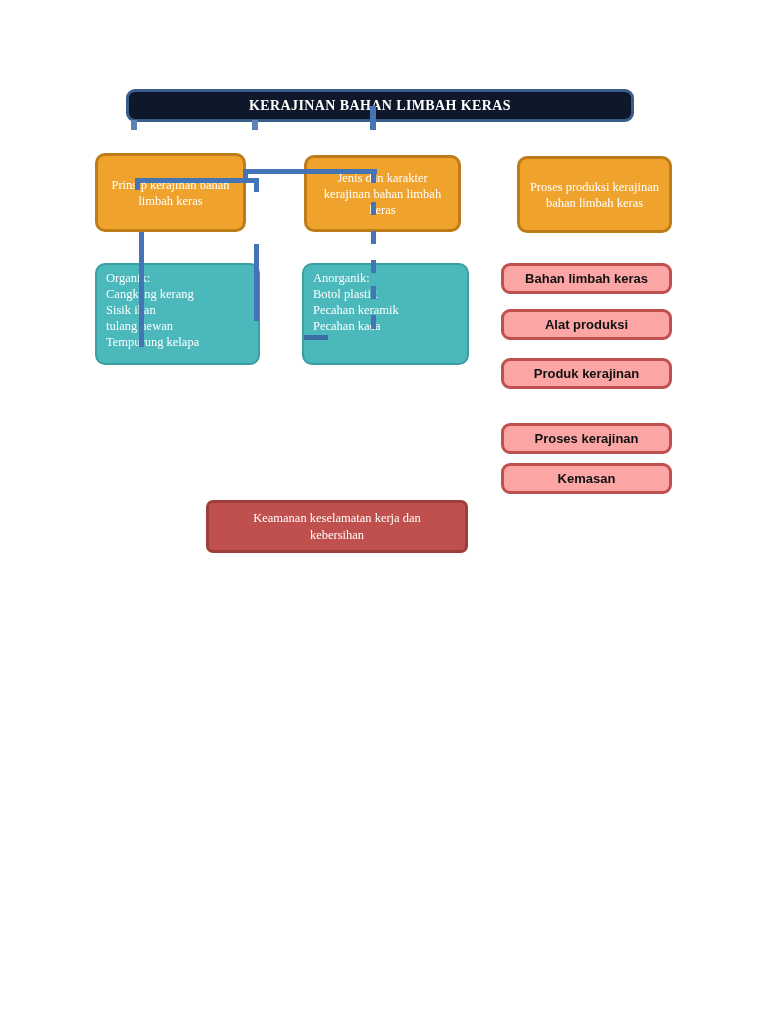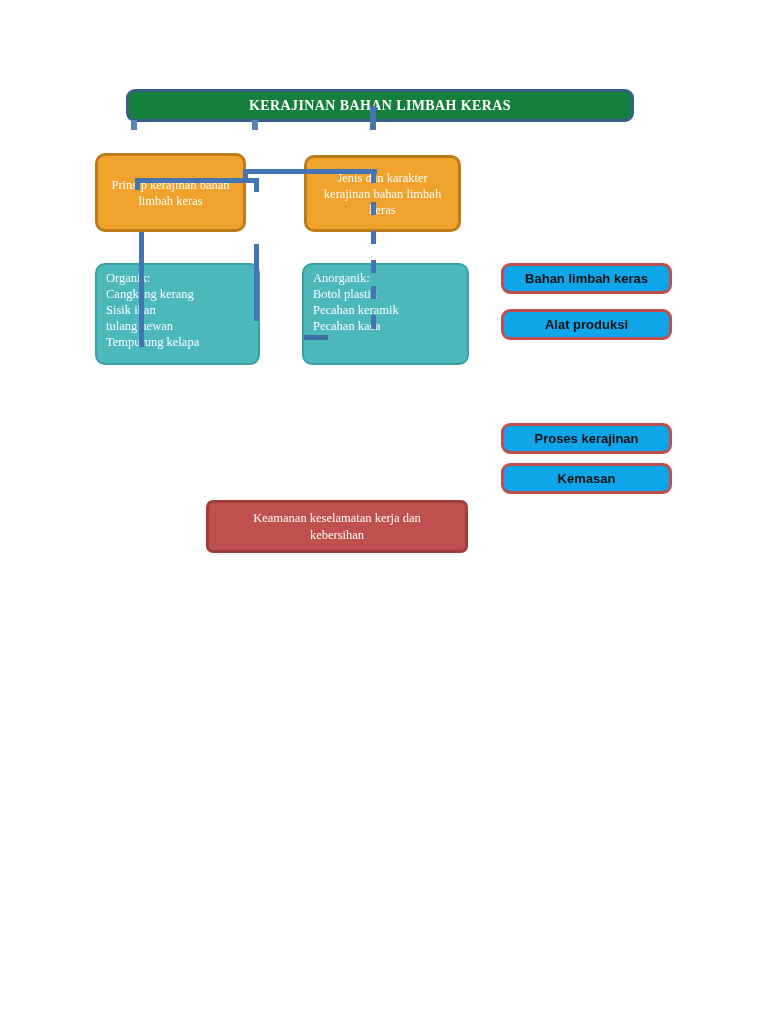--- a/index.html
+++ b/index.html
@@ -10,21 +10,21 @@
     background: #ffffff;
     overflow: hidden;
     font-family: "Liberation Serif", serif;
   }
 
   .box { position: absolute; box-sizing: border-box; }
 
   
   .title-box {
     left: 126px; top: 89px; width: 508px; height: 33px;
-    background: #15803d;
+    background: #0f172a;
     border: 3px solid #385D8A;
     border-radius: 9px;
     color: #ffffff;
     font-weight: bold;
     font-size: 14px;
     letter-spacing: 0.4px;
     display: flex; align-items: center; justify-content: center;
     text-align: center;
   }
 
@@ -55,21 +55,21 @@
     padding: 6px 9px;
     white-space: pre-line;
     text-align: left;
   }
   .teal.t1 { left: 95px;  top: 263px; width: 165px; height: 102px; }
   .teal.t2 { left: 302px; top: 263px; width: 167px; height: 102px; }
 
   
   .note {
     left: 501px; width: 171px; height: 31px;
-    background: #0ea5e9;
+    background: #fca5a5;
     border: 3px solid #C0504D;
     border-radius: 9px;
     color: #111111;
     font-family: "Liberation Sans", sans-serif;
     font-weight: bold;
     font-size: 13px;
     display: flex; align-items: center; justify-content: center;
     text-align: center;
   }
   .note.n1 { top: 263px; }
@@ -100,33 +100,35 @@
 </style>
 </head>
 <body>
 
 <div class="page">
 
   <div class="box title-box">KERAJINAN BAHAN LIMBAH KERAS</div>
 
   <div class="box orange b1">Prinsip kerajinan bahan limbah keras</div>
   <div class="box orange b2">Jenis dan karakter kerajinan bahan limbah keras</div>
+  <div class="box orange b3">Proses produksi kerajinan bahan limbah keras</div>
 
   <div class="box teal t1">Organik:
 Cangkang kerang
 Sisik ikan
 tulang hewan
 Tempurung kelapa</div>
   <div class="box teal t2">Anorganik:
 Botol plastik
 Pecahan keramik
 Pecahan kaca</div>
 
   <div class="box note n1">Bahan limbah keras</div>
   <div class="box note n2">Alat produksi</div>
+  <div class="box note n3">Produk kerajinan</div>
   <div class="box note n4">Proses kerajinan</div>
   <div class="box note n5">Kemasan</div>
 
   <div class="box redbox">Keamanan keselamatan kerja dan kebersihan</div>
 
   <div class="seg light" style="left:131px; top:120px; width:6px;  height:10px;"></div>
   <div class="seg light" style="left:252px; top:120px; width:6px;  height:10px;"></div>
   <div class="seg" style="left:370px; top:106px; width:6px;  height:24px;"></div>
 
   <div class="seg" style="left:243px; top:169px; width:134px; height:5px;"></div>

